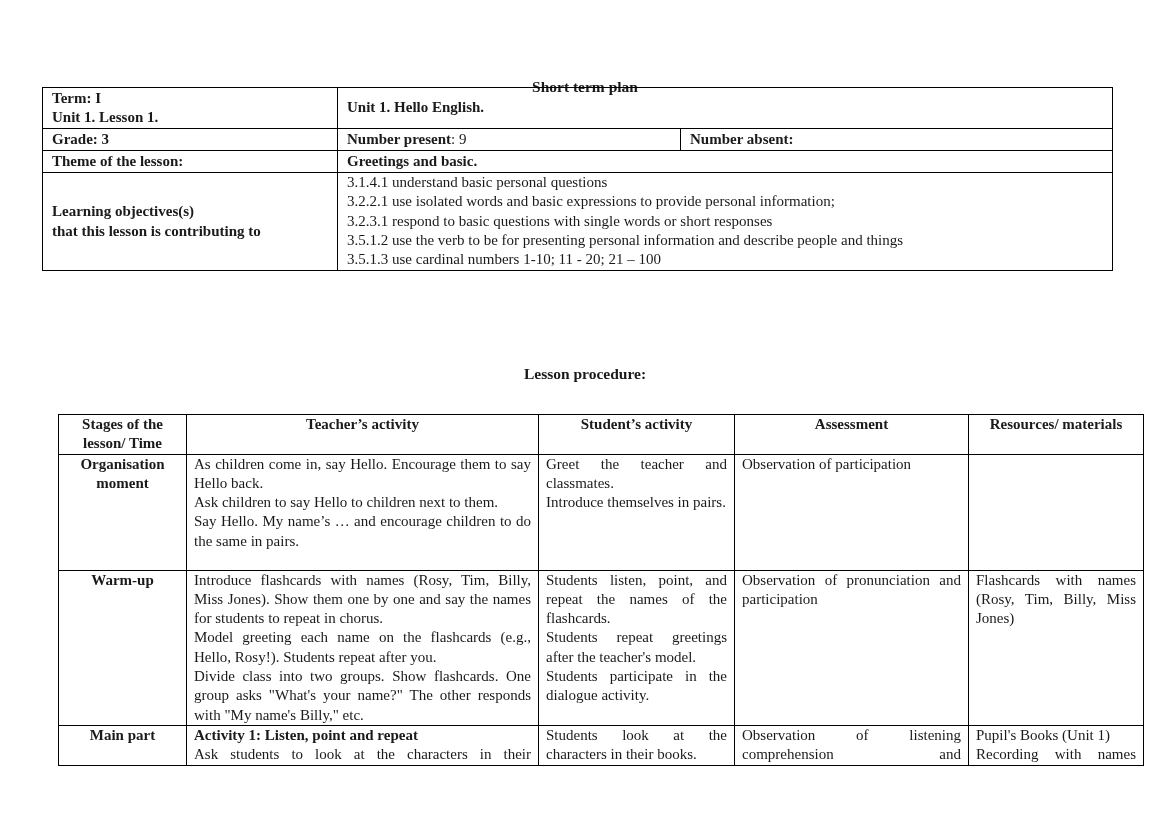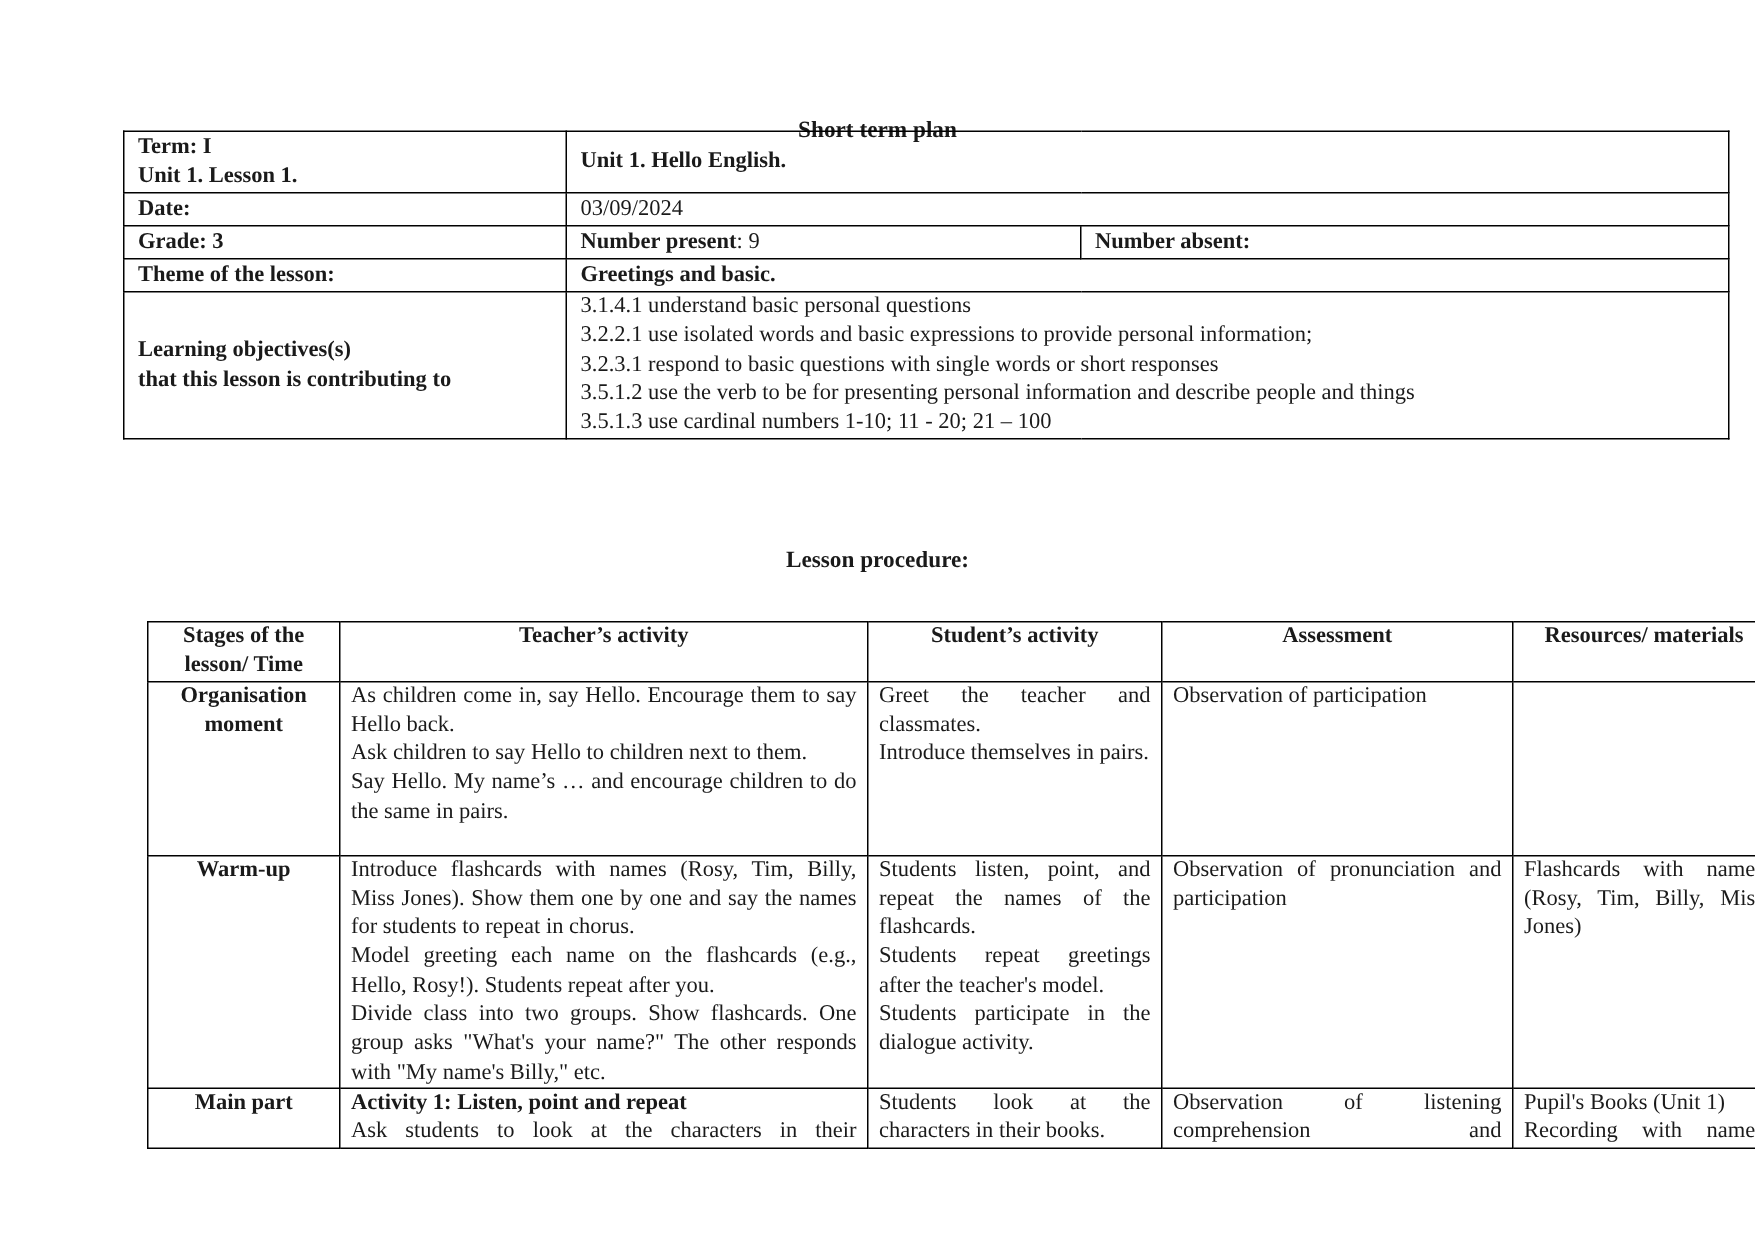--- a/index.html
+++ b/index.html
@@ -6,21 +6,21 @@
     body {
       width: 1170px; height: 827px; position: relative; overflow: hidden;
       font-family: "Liberation Serif", serif; color: #1a1a1a; font-size: 15px;
     }
     .title {
       position: absolute; left: 0; width: 1170px; text-align: center;
       font-weight: bold; font-size: 15.5px;
     }
     #doc-title { top: 62px; margin-top: 16px; }
     #proc-title { top: 365px; text-align: center; }
-    table { border-collapse: collapse; position: absolute; table-layout: fixed; margin-left: 40px; }
+    table { border-collapse: collapse; position: absolute; table-layout: fixed; }
     td, th { border: 1px solid #000; vertical-align: top; padding: 0 9px; line-height: 19.3px; font-size: 15px; }
     #header-table { left: 42px; top: 87px; width: 1070px; }
     #header-table td { vertical-align: middle; }
     .b { font-weight: bold; }
     .lo-line { display: block; }
     #proc-table { left: 58px; top: 414px; width: 1085px; }
     #proc-table th { text-align: center; font-weight: bold; vertical-align: top; padding: 0 6px; }
     #proc-table td { text-align: justify; padding: 0 7px; }
     #proc-table td.stage { font-weight: bold; text-align: center; }
     .para { display: block; text-align: justify; text-align-last: left; }
@@ -36,24 +36,20 @@
       <col style="width:343px">
       <col style="width:432px">
     </colgroup>
   <tbody>
       <tr style="height:41px">
     <td class="b">
       <span class="lo-line">Term: I</span>
       <span class="lo-line">Unit 1. Lesson 1.</span>
     </td>
     <td colspan="2" class="b">Unit 1. Hello English.</td>
-  </tr>
-  <tr style="height:22px">
-    <td class="b">Date:</td>
-    <td colspan="2">03/09/2024</td>
   </tr>
   <tr style="height:22px">
     <td class="b">Grade: 3</td>
     <td><span class="b">Number present</span><span>: 9</span></td>
     <td class="b">Number absent:</td>
   </tr>
   <tr style="height:22px">
     <td class="b">Theme of the lesson:</td>
     <td colspan="2" class="b">Greetings and basic.</td>
   </tr>

